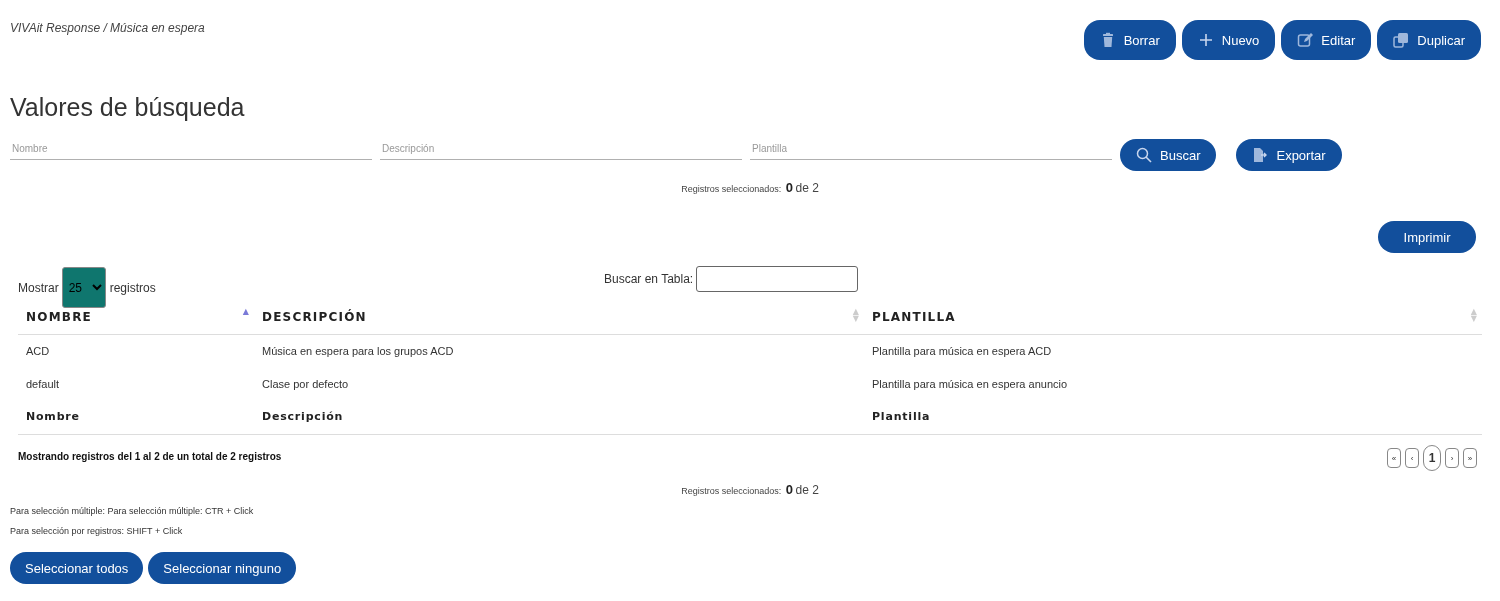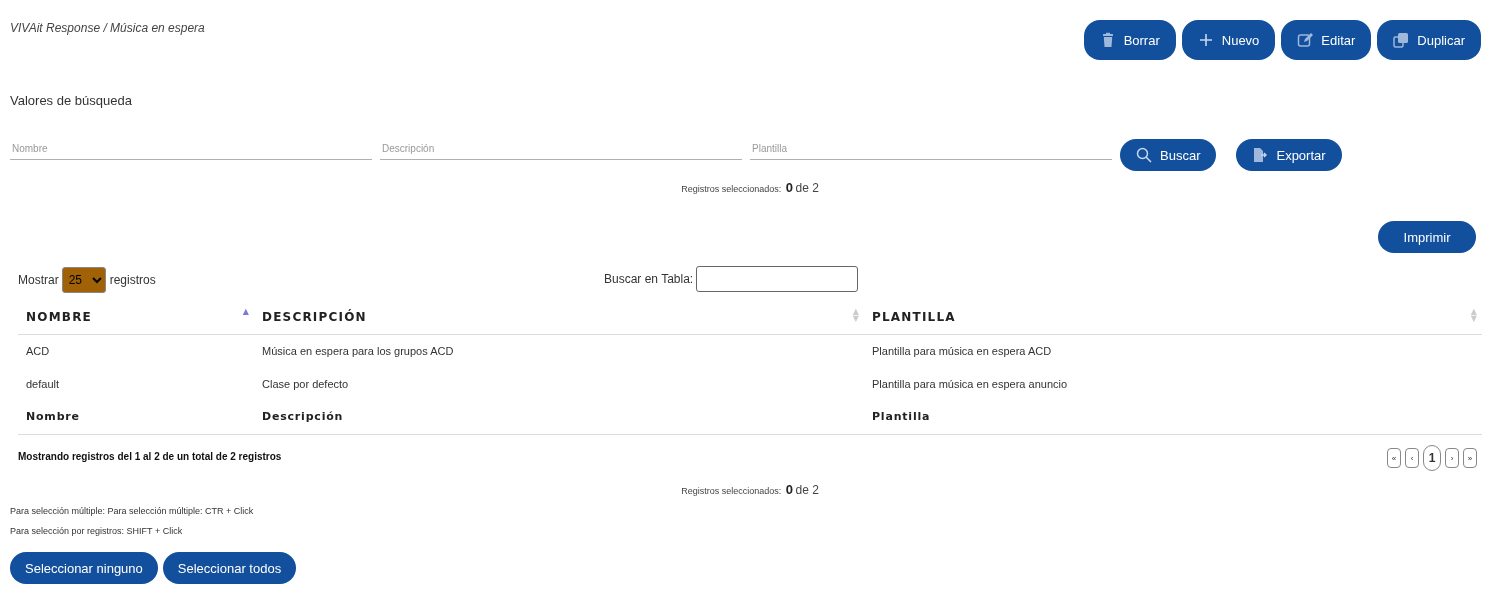--- a/index.html
+++ b/index.html
@@ -8,35 +8,35 @@
 
     .breadcrumb { position: absolute; left: 10px; top: 8px; font-size: 12px; font-style: italic; color: #444; margin-top: 13px; }
 
     .btn { display: inline-flex; align-items: center; justify-content: center; background: #124f9c; color: #fff; border: none; border-radius: 16px; font-family: "Liberation Sans", sans-serif; font-size: 13px; height: 32px; padding: 0 16px; cursor: pointer; white-space: nowrap; }
     .btn .ico { display: inline-flex; width: 16px; height: 16px; margin-right: 8px; align-items: center; justify-content: center; }
     .btn .ico svg { width: 16px; height: 16px; }
 
     .top-actions { position: absolute; top: 20px; right: 19px; display: flex; gap: 6px; }
     .top-actions .btn { height: 40px; }
 
-    .section-title { position: absolute; left: 10px; top: 93px; font-size: 13px; color: #333; font-weight: normal; }
+    .section-title { position: absolute; left: 10px; top: 93px; font-size: 25px; color: #333; font-weight: normal; }
 
     .search-row { position: absolute; top: 138px; left: 10px; display: flex; align-items: flex-end; }
     .search-field { width: 362px; margin-right: 8px; border: none; border-bottom: 1px solid #b0b0b0; font-size: 10px; padding: 4px 2px; color: #333; outline: none; background: transparent; font-family: "Liberation Sans", sans-serif; height: 22px; }
     .search-field::placeholder { color: #999; }
     .search-btns { position: absolute; top: 139px; left: 1120px; display: flex; gap: 20px; }
 
     .sel-count { position: absolute; left: 0; width: 1500px; text-align: center; font-size: 9px; color: #444; }
     .sel-count b { font-size: 13px; color: #222; margin-left: 2px; }
     .sel-count .de { font-size: 12px; color: #444; }
 
     .print-btn { position: absolute; top: 221px; left: 1378px; width: 98px; }
 
     .length-ctrl { position: absolute; left: 18px; top: 267px; font-size: 12px; color: #333; display: flex; align-items: center; }
-    .length-ctrl select { margin: 0 4px 0 3px; height: 26px; width: 44px; border: 1px solid #888; border-radius: 3px; font-size: 12px; padding: 0 2px; background: #a16207; font-family: "Liberation Sans", sans-serif; }
+    .length-ctrl select { margin: 0 4px 0 3px; height: 41px; width: 44px; border: 1px solid #888; border-radius: 3px; font-size: 12px; padding: 0 2px; background: #0f766e; font-family: "Liberation Sans", sans-serif; }
 
     .table-search { position: absolute; left: 604px; top: 266px; font-size: 12px; color: #333; display: flex; align-items: center; }
     .table-search input { margin-left: 3px; width: 162px; height: 26px; border: 1px solid #666; border-radius: 3px; }
 
     table.data { position: absolute; left: 18px; top: 300px; width: 1464px; border-collapse: collapse; }
     table.data th { text-align: left; font-size: 12px; letter-spacing: 1.2px; font-weight: 800; color: #222; padding: 9px 8px; height: 34px; border-bottom: 1px solid #ddd; position: relative; font-family: "DejaVu Sans", sans-serif; }
     table.data th .sort { position: absolute; right: 4px; top: 8px; font-size: 8px; color: #ccc; line-height: 7px; }
     table.data th .sort.asc { color: #7a7ad8; }
     table.data td { font-size: 11px; color: #333; padding: 8px 8px; height: 33px; }
     table.data tfoot th { font-size: 11px; letter-spacing: 0.8px; border-bottom: 1px solid #ddd; border-top: none; height: 34px; }
@@ -199,15 +199,15 @@
 <div class="sel-count" style="top:482px;">
   <span>Registros seleccionados:</span>
   <b>0</b>
   <span class="de">de 2</span>
 </div>
 
 <div class="hint" style="top:506px;">Para selección múltiple: Para selección múltiple: CTR + Click</div>
 <div class="hint" style="top:526px;">Para selección por registros: SHIFT + Click</div>
 
 <div class="bottom-btns">
+  <button class="btn">Seleccionar todos</button>
   <button class="btn">Seleccionar ninguno</button>
-  <button class="btn">Seleccionar todos</button>
 </div>
 
 </body></html>

